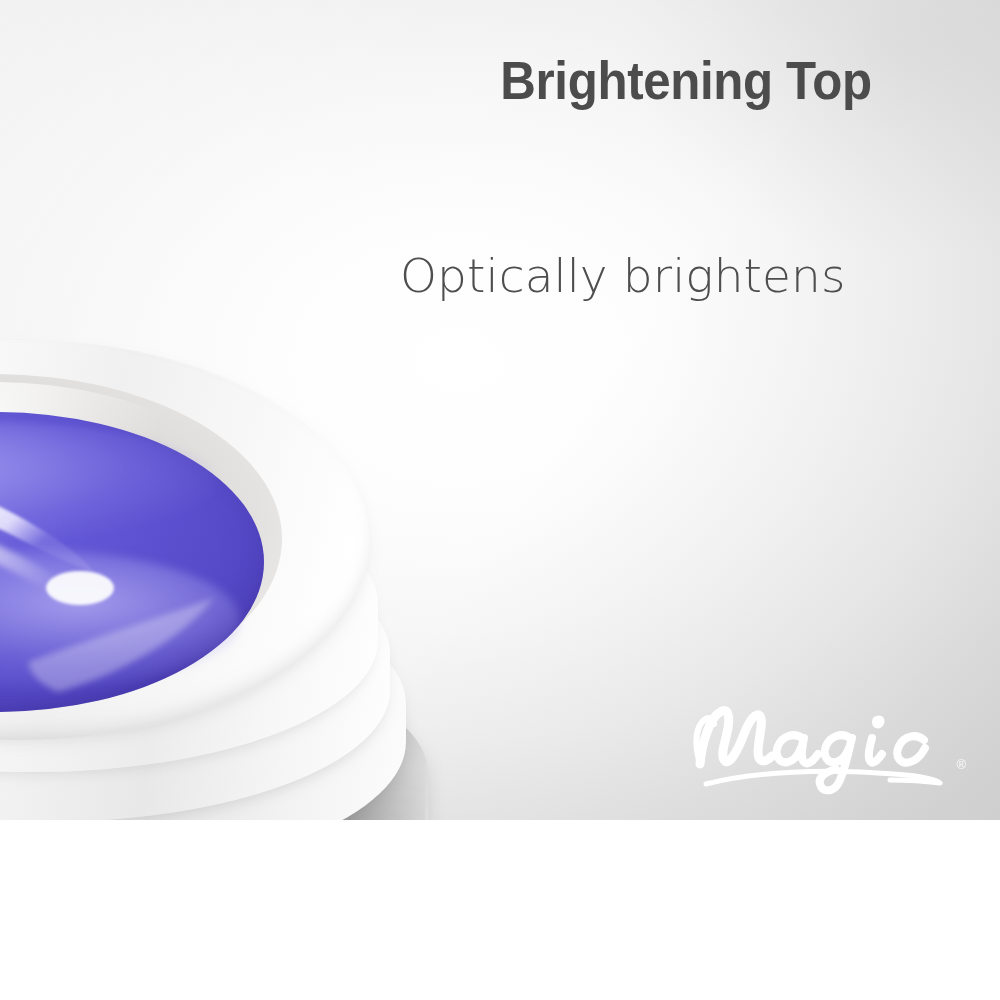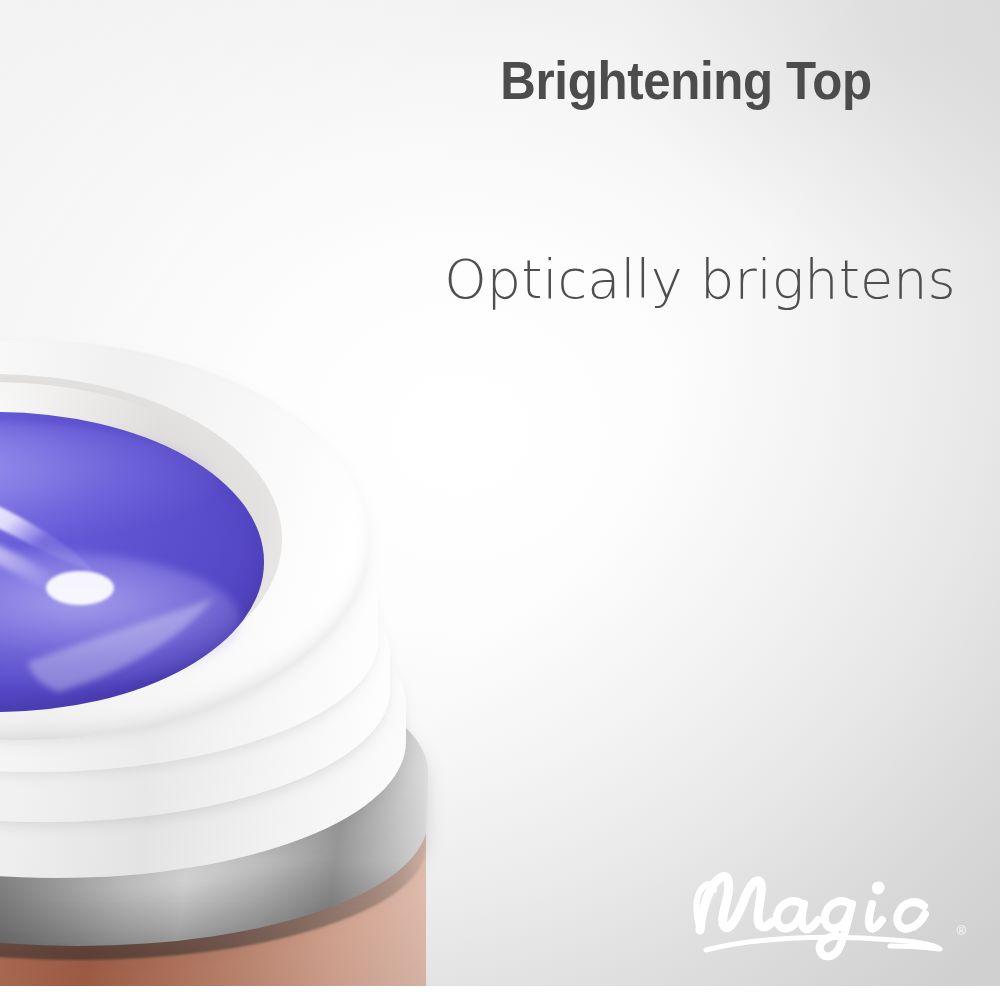--- a/index.html
+++ b/index.html
@@ -3,21 +3,21 @@
 <meta charset="utf-8">
 <style>
   html, body {
     margin: 0;
     padding: 0;
     background: #ffffff;
   }
   #canvas {
     position: relative;
     width: 1000px;
-    height: 986px;
+    height: 820px;
     overflow: hidden;
     font-family: "Liberation Sans", sans-serif;
     background: #eceaea;
   }
 
   
   .bg-base {
     position: absolute;
     inset: 0;
     background:
@@ -67,23 +67,22 @@
     font-family: "Liberation Sans", sans-serif;
     line-height: 1.08;
     transform: scaleX(0.93);
     transform-origin: center top;
   }
   .features {
     position: absolute;
     left: 0; right: 0;
     top: 245px;
     padding-left: 400px;
-    text-align: center;
     color: #4e4e4e;
-    font-size: 54px;
+    font-size: 47px;
     font-weight: 300;
     line-height: 1.30;
     letter-spacing: 0.1px;
     font-family: "DejaVu Sans", sans-serif;
   }
   .features .line { display: block; white-space: nowrap; }
 
   
   .logo {
     position: absolute;

